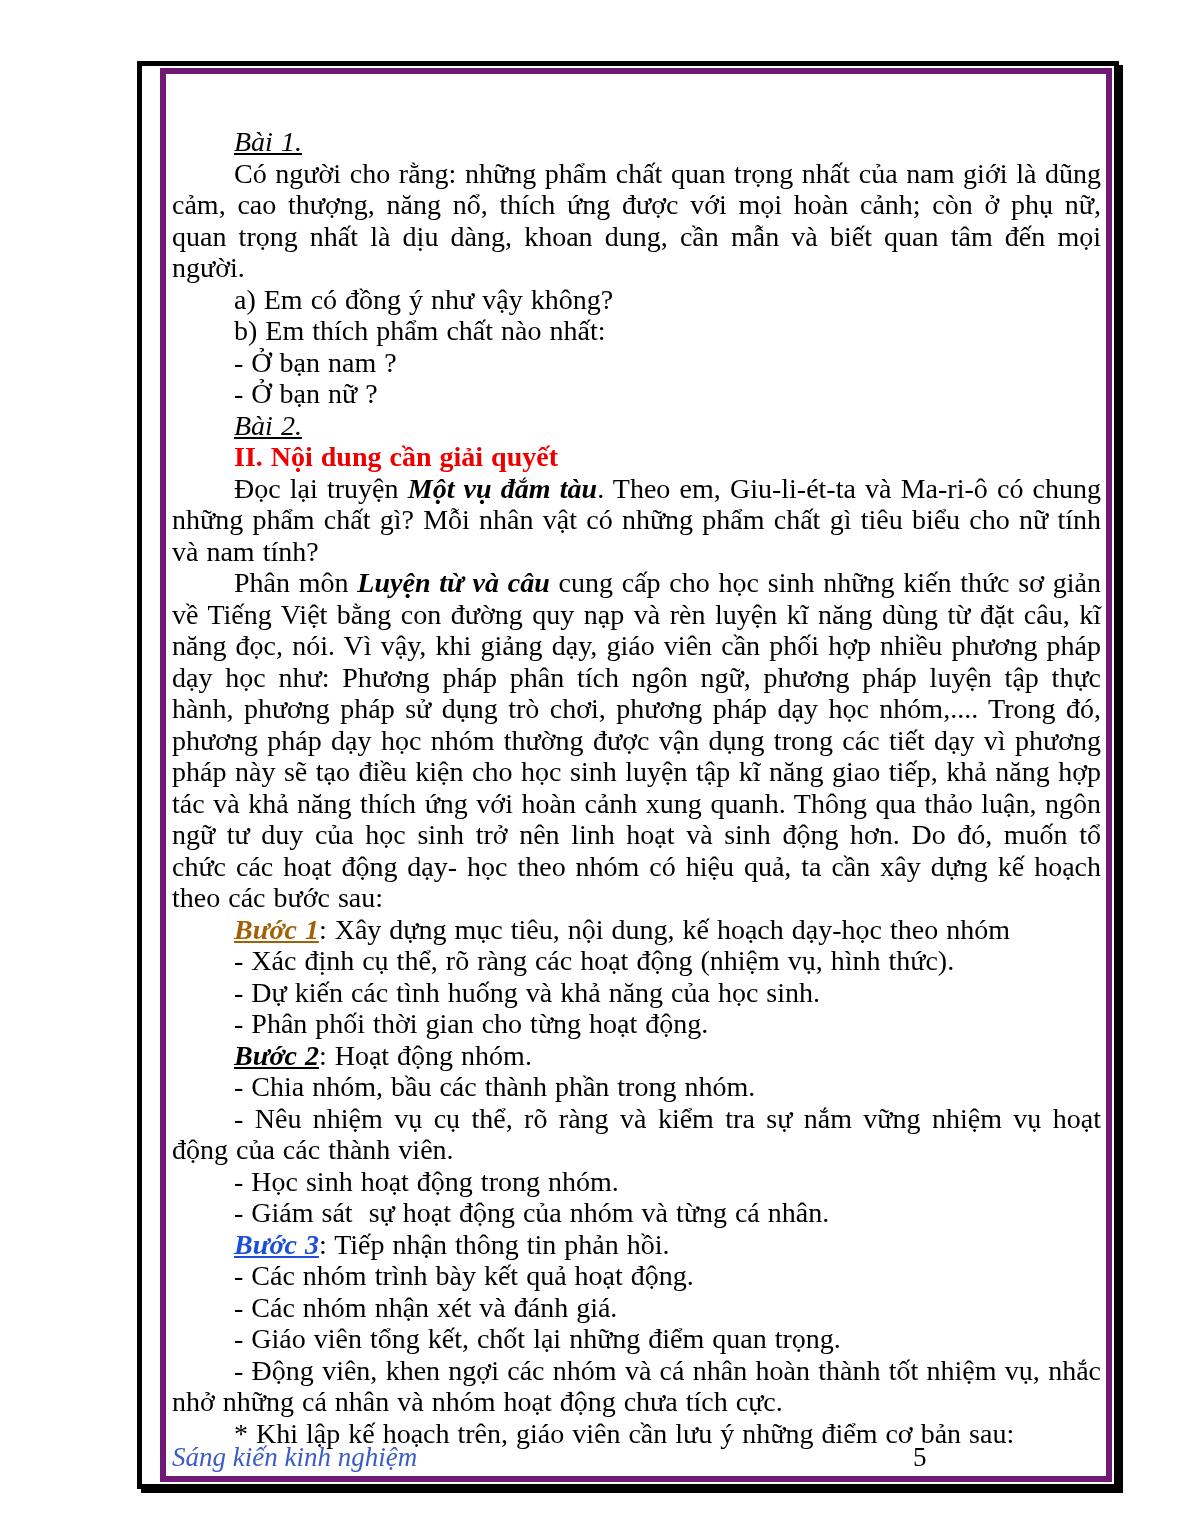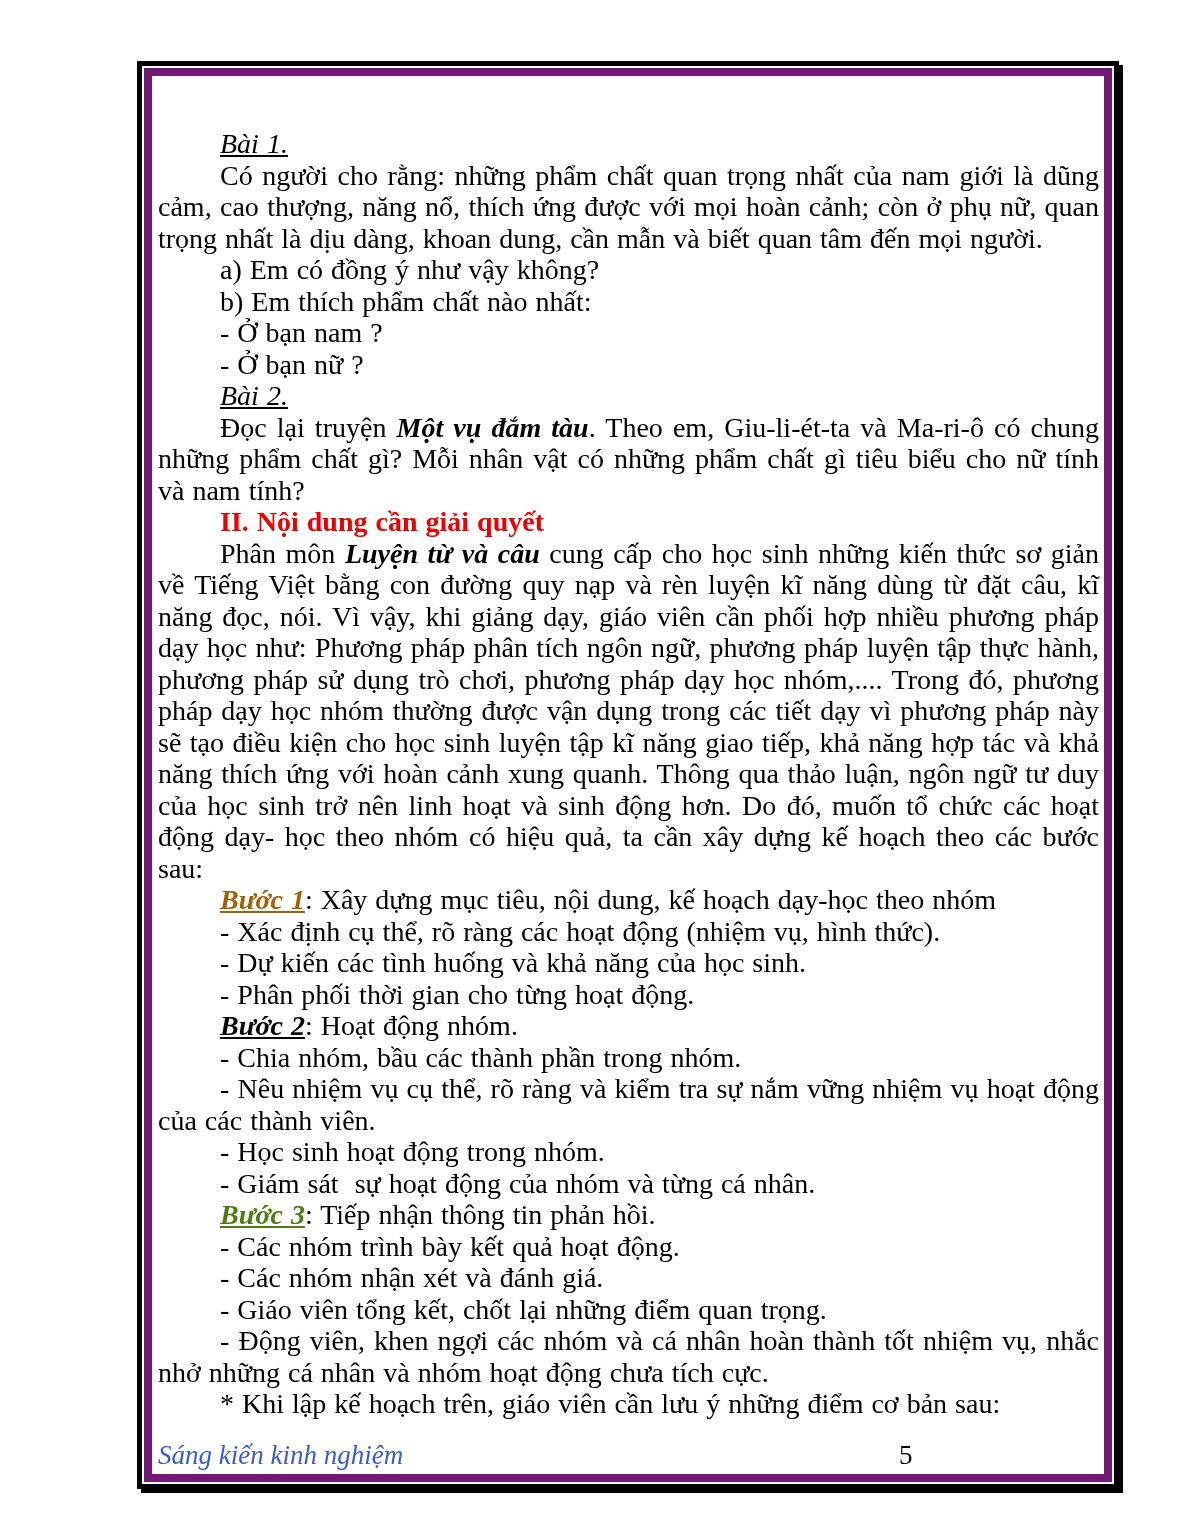--- a/index.html
+++ b/index.html
@@ -22,21 +22,22 @@
     width: 982px;
     height: 1428px;
     box-sizing: border-box;
     border: 5px solid #000;
     box-shadow: 4px 4px 0 #000;
     background: #fff;
   }
   .frame-inner {
     position: absolute;
     inset: 2px;
-    border: 8px solid #701a75;
+    border: 6px solid #701a75;
+    margin-left: 16px;
   }
   .content {
     position: absolute;
     inset: 0;
     padding: 52px 5px 0 6px;
     box-sizing: border-box;
     overflow: hidden;
   }
   .para {
     font-size: 28px;
@@ -80,33 +81,33 @@
   <div class="frame-inner">
     <div class="content">
       <div id="doc-body">
           <div class="para"><span class="run i u">Bài 1.</span></div>
           <div class="para justify"><span class="run">Có người cho rằng: những phẩm chất quan trọng nhất của nam giới là dũng cảm, cao thượng, năng nổ, thích ứng được với mọi hoàn cảnh; còn ở phụ nữ, quan trọng nhất là dịu dàng, khoan dung, cần mẫn và biết quan tâm đến mọi người.</span></div>
           <div class="para"><span class="run">a) Em có đồng ý như vậy không?</span></div>
           <div class="para"><span class="run">b) Em thích phẩm chất nào nhất:</span></div>
           <div class="para"><span class="run">- Ở bạn nam ?</span></div>
           <div class="para"><span class="run">- Ở bạn nữ ?</span></div>
           <div class="para"><span class="run i u">Bài 2.</span></div>
+          <div class="para"><span class="run b" style="color: rgb(238, 0, 0);">II. Nội dung cần giải quyết</span></div>
           <div class="para justify"><span class="run">Đọc lại truyện </span><span class="run b i">Một vụ đắm tàu</span><span class="run">. Theo em, Giu-li-ét-ta và Ma-ri-ô có chung những phẩm chất gì? Mỗi nhân vật có những phẩm chất gì tiêu biểu cho nữ tính và nam tính?</span></div>
-          <div class="para"><span class="run b" style="color: rgb(238, 0, 0);">II. Nội dung cần giải quyết</span></div>
           <div class="para justify"><span class="run">Phân môn </span><span class="run b i">Luyện từ và câu</span><span class="run"> cung cấp cho học sinh những kiến thức sơ giản về Tiếng Việt bằng con đường quy nạp và rèn luyện kĩ năng dùng từ đặt câu, kĩ năng đọc, nói. Vì vậy, khi giảng dạy, giáo viên cần phối hợp nhiều phương pháp dạy học như: Phương pháp phân tích ngôn ngữ, phương pháp luyện tập thực hành, phương pháp sử dụng trò chơi, phương pháp dạy học nhóm,.... Trong đó, phương pháp dạy học nhóm thường được vận dụng trong các tiết dạy vì phương pháp này sẽ tạo điều kiện cho học sinh luyện tập kĩ năng giao tiếp, khả năng hợp tác và khả năng thích ứng với hoàn cảnh xung quanh. Thông qua thảo luận, ngôn ngữ tư duy của học sinh trở nên linh hoạt và sinh động hơn. Do đó, muốn tổ chức các hoạt động dạy- học theo nhóm có hiệu quả, ta cần xây dựng kế hoạch theo các bước sau:</span></div>
           <div class="para"><span class="run b i u" style="color: #a16207;">Bước 1</span><span class="run">: Xây dựng mục tiêu, nội dung, kế hoạch dạy-học theo nhóm</span></div>
           <div class="para"><span class="run">- Xác định cụ thể, rõ ràng các hoạt động (nhiệm vụ, hình thức).</span></div>
           <div class="para"><span class="run">- Dự kiến các tình huống và khả năng của học sinh.</span></div>
           <div class="para"><span class="run">- Phân phối thời gian cho từng hoạt động.</span></div>
           <div class="para"><span class="run b i u" style="color: #000000;">Bước 2</span><span class="run">: Hoạt động nhóm.</span></div>
           <div class="para"><span class="run">- Chia nhóm, bầu các thành phần trong nhóm.</span></div>
           <div class="para justify"><span class="run">- Nêu nhiệm vụ cụ thể, rõ ràng và kiểm tra sự nắm vững nhiệm vụ hoạt động của các thành viên.</span></div>
           <div class="para"><span class="run">- Học sinh hoạt động trong nhóm.</span></div>
           <div class="para"><span class="run">- Giám sát  sự hoạt động của nhóm và từng cá nhân.</span></div>
-          <div class="para"><span class="run b i u" style="color: #4d7c0f;">Bước 3</span><span class="run">: Tiếp nhận thông tin phản hồi.</span></div>
+          <div class="para"><span class="run b i u" style="color: #1d4ed8;">Bước 3</span><span class="run">: Tiếp nhận thông tin phản hồi.</span></div>
           <div class="para"><span class="run">- Các nhóm trình bày kết quả hoạt động.</span></div>
           <div class="para"><span class="run">- Các nhóm nhận xét và đánh giá.</span></div>
           <div class="para"><span class="run">- Giáo viên tổng kết, chốt lại những điểm quan trọng.</span></div>
           <div class="para justify"><span class="run">- Động viên, khen ngợi các nhóm và cá nhân hoàn thành tốt nhiệm vụ, nhắc nhở những cá nhân và nhóm hoạt động chưa tích cực.</span></div>
           <div class="para"><span class="run">* Khi lập kế hoạch trên, giáo viên cần lưu ý những điểm cơ bản sau:</span></div>
         </div>
       <div class="doc-footer">
         <span class="footer-title" id="footer-title" style="color: rgb(58, 91, 200);">Sáng kiến kinh nghiệm</span>
         <span class="page-number">5</span>
       </div>

